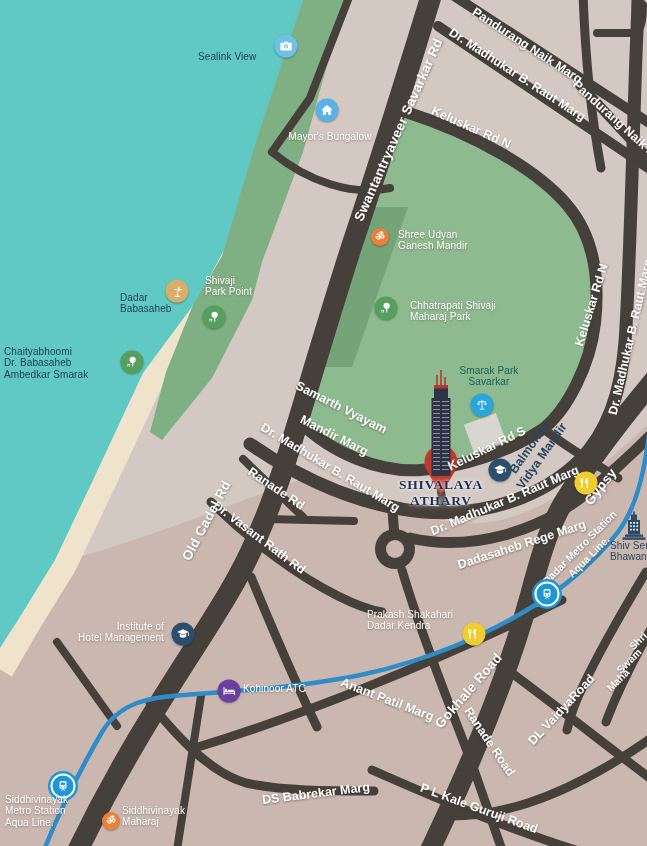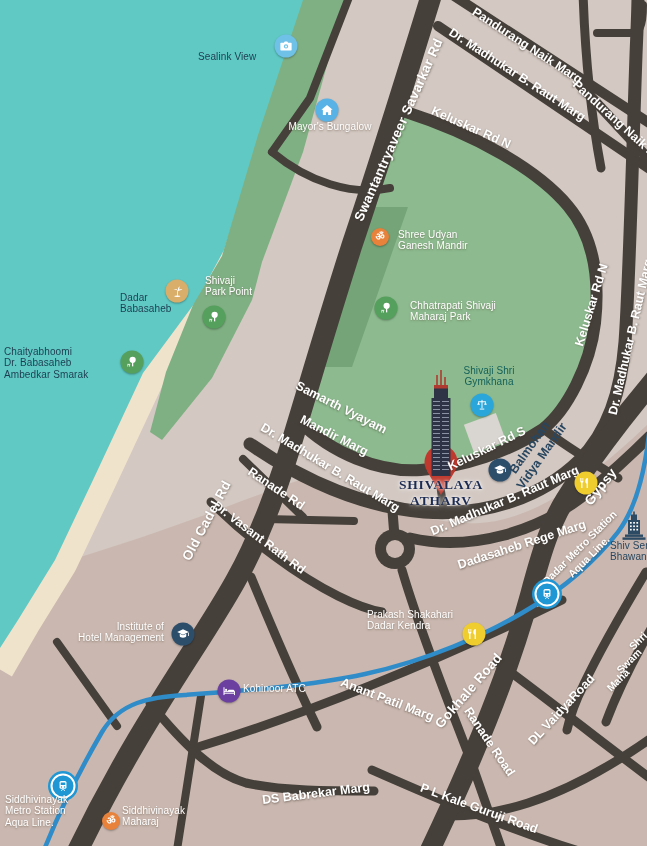--- a/index.html
+++ b/index.html
@@ -258,21 +258,21 @@
         <rect x="6.5" y="4" width="11" height="12.5" rx="2.5" fill="#fff"></rect>
         <rect x="8.3" y="6.4" width="7.4" height="4" fill="#1f97d4"></rect>
         <circle cx="9.6" cy="13.6" r="1.2" fill="#1f97d4"></circle>
         <circle cx="14.4" cy="13.6" r="1.2" fill="#1f97d4"></circle>
         <path d="M9.3 20l1.6-2.6h2.2l1.6 2.6" stroke="#fff" stroke-width="1.3" fill="none"></path>
       </svg>
 </div>
 <div class="ic sm om" style="left:111px;top:821px;background:#e8813a">ॐ</div>
 
 <div class="poi dark" style="left:198px;top:51px">Sealink View</div>
-<div class="poi white ctr" style="left:330px;top:121px;transform:translateX(-50%)">Mayor's Bungalow</div>
+<div class="poi white ctr" style="left:330px;top:131px;transform:translateX(-50%)">Mayor's Bungalow</div>
 <div class="poi white" style="left:410px;top:300px">
   <div>Chhatrapati Shivaji</div>
   <div>Maharaj Park</div>
 </div>
 <div class="poi white" style="left:398px;top:229px">
   <div>Shree Udyan</div>
   <div>Ganesh Mandir</div>
 </div>
 <div class="poi white" style="left:205px;top:275px">
   <div>Shivaji</div>
@@ -281,22 +281,22 @@
 <div class="poi dark" style="left:120px;top:292px">
   <div>Dadar</div>
   <div>Babasaheb</div>
 </div>
 <div class="poi dark" style="left:4px;top:346px">
   <div>Chaityabhoomi</div>
   <div>Dr. Babasaheb</div>
   <div>Ambedkar Smarak</div>
 </div>
 <div class="poi teal ctr" style="left:489px;top:365px;transform:translateX(-50%)">
-  <div>Shivaji Shri</div>
-  <div>Gymkhana</div>
+  <div>Smarak Park</div>
+  <div>Savarkar</div>
 </div>
 <div class="rl navy ctr" style="left:536px;top:452px;transform:translate(-50%,-50%) rotate(-55deg);font-size:12.5px">
   <div>Balmohan</div>
   <div>Vidya Mandir</div>
 </div>
 <div class="rl big" style="left:601px;top:487px;transform:translate(-50%,-50%) rotate(-52deg)">Gypsy</div>
 <div class="poi navy" style="left:610px;top:540px">
   <div>Shiv Sena</div>
   <div>Bhawan</div>
 </div>

